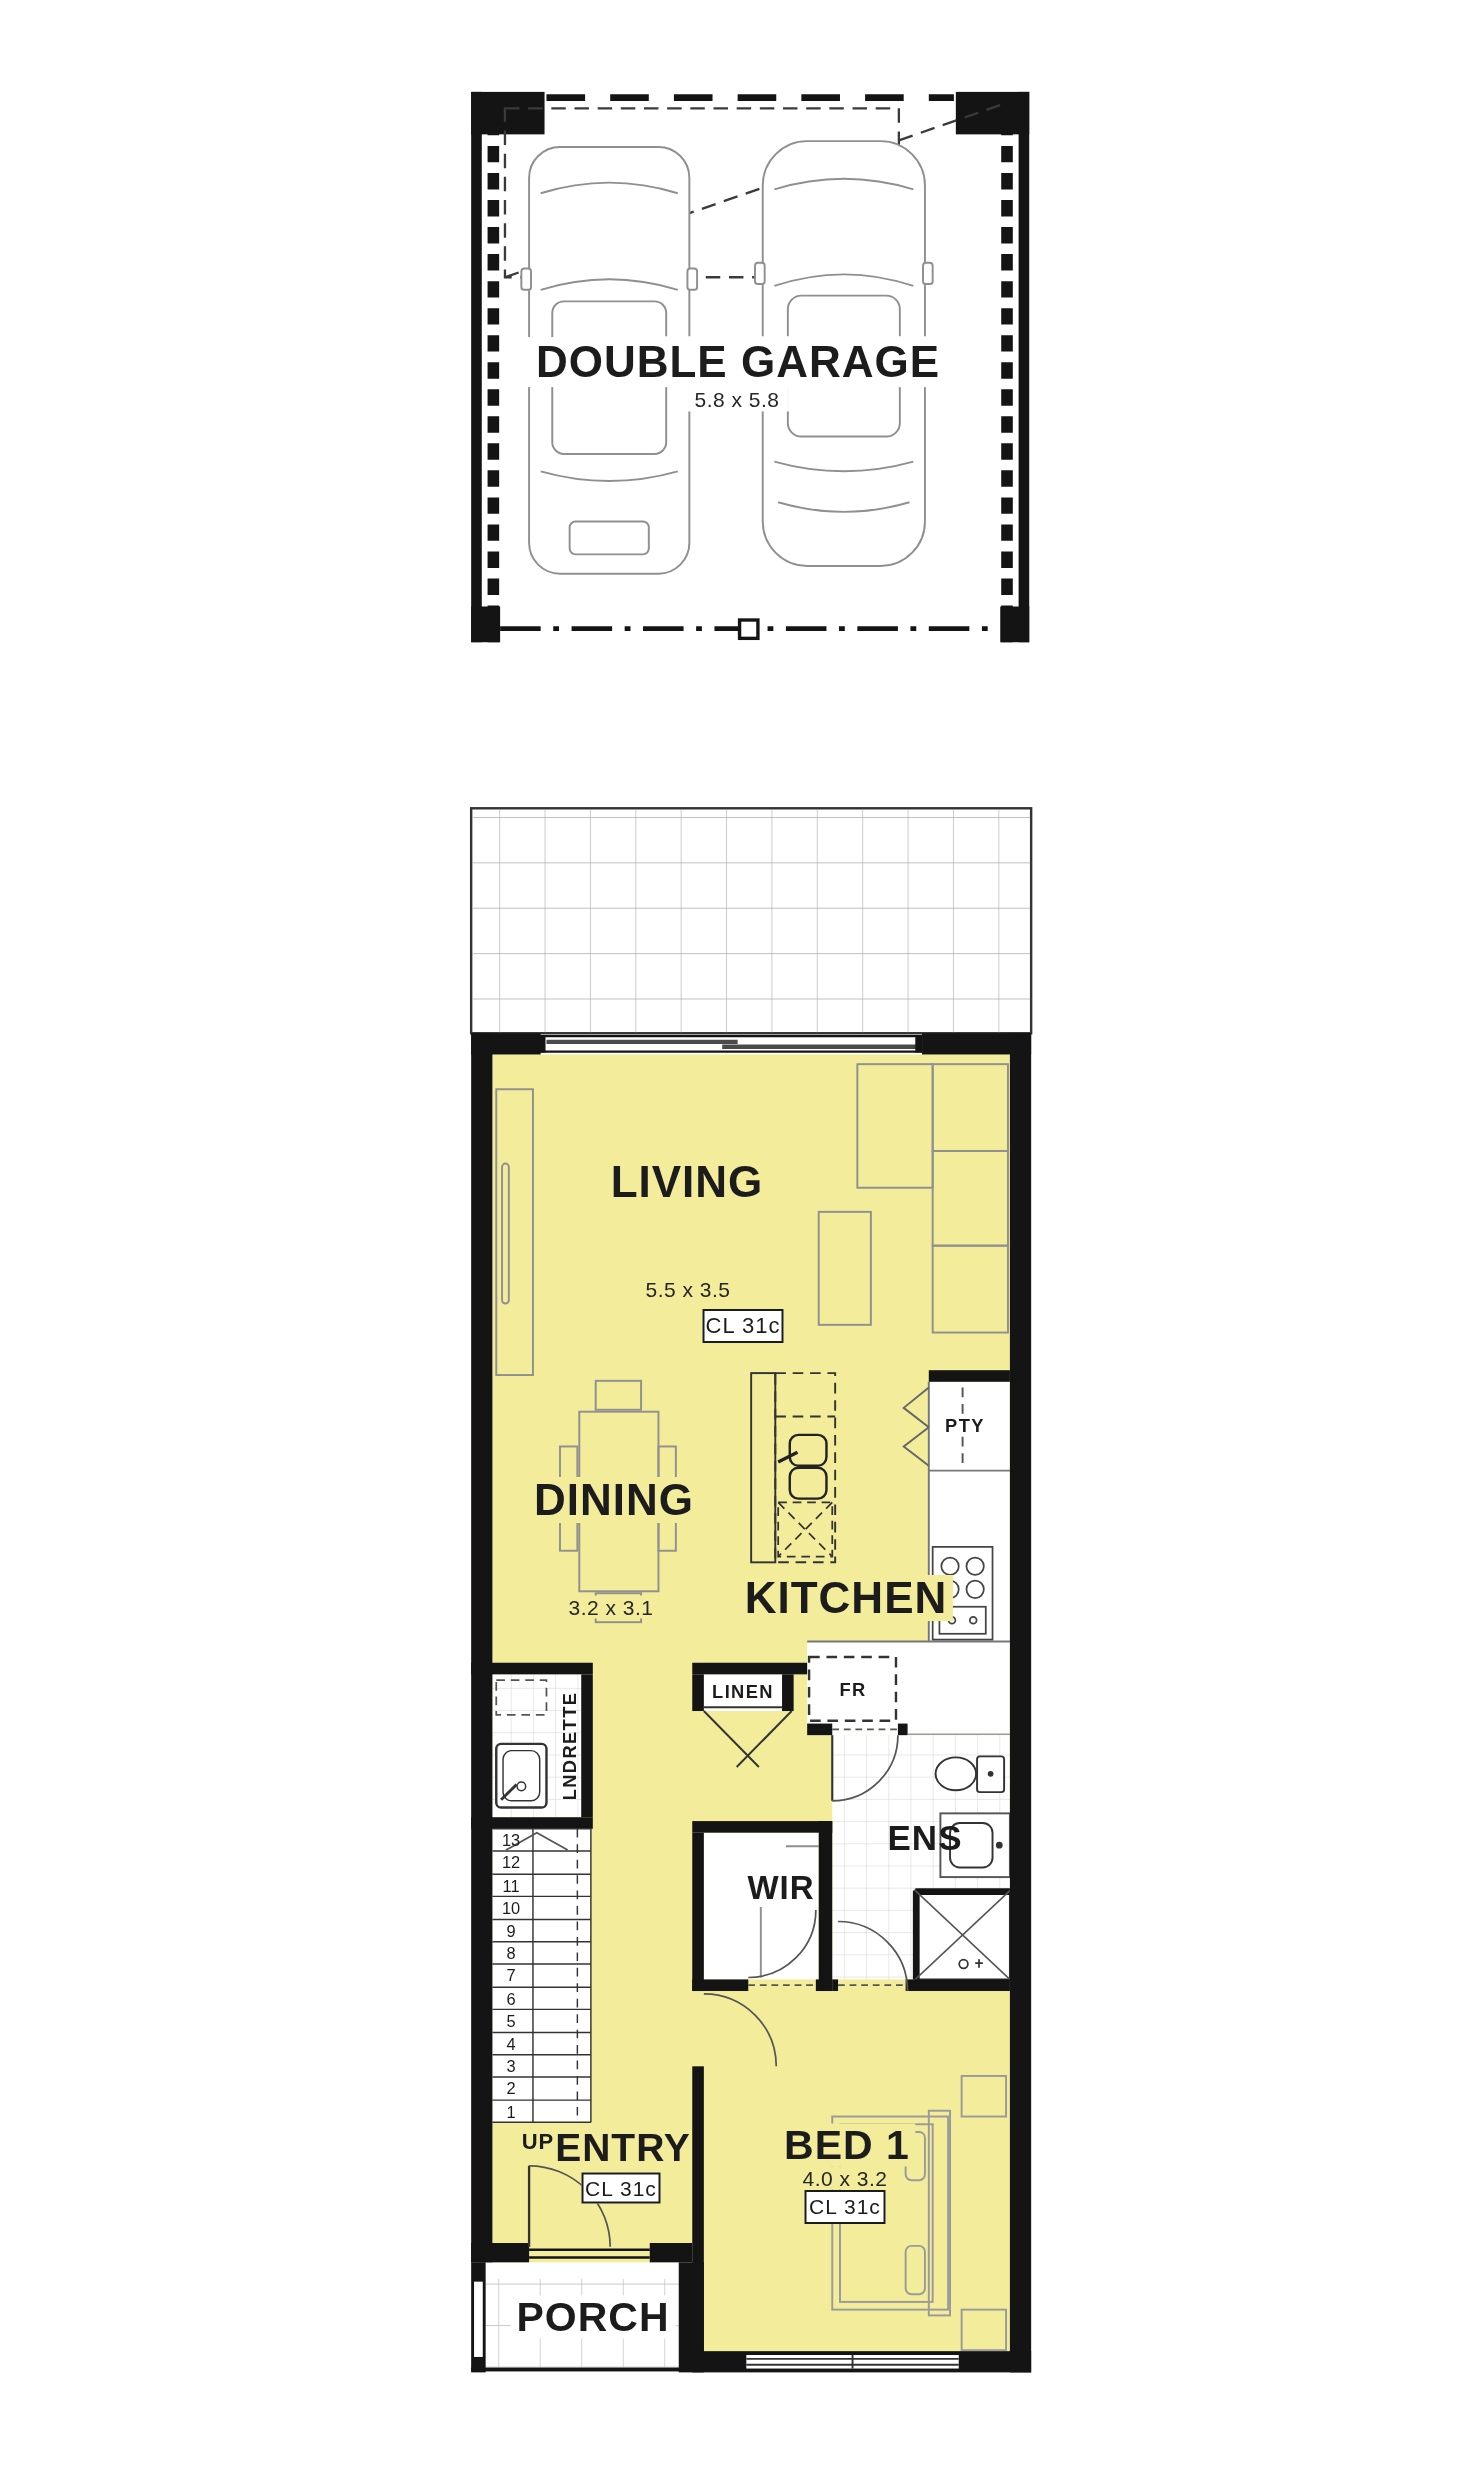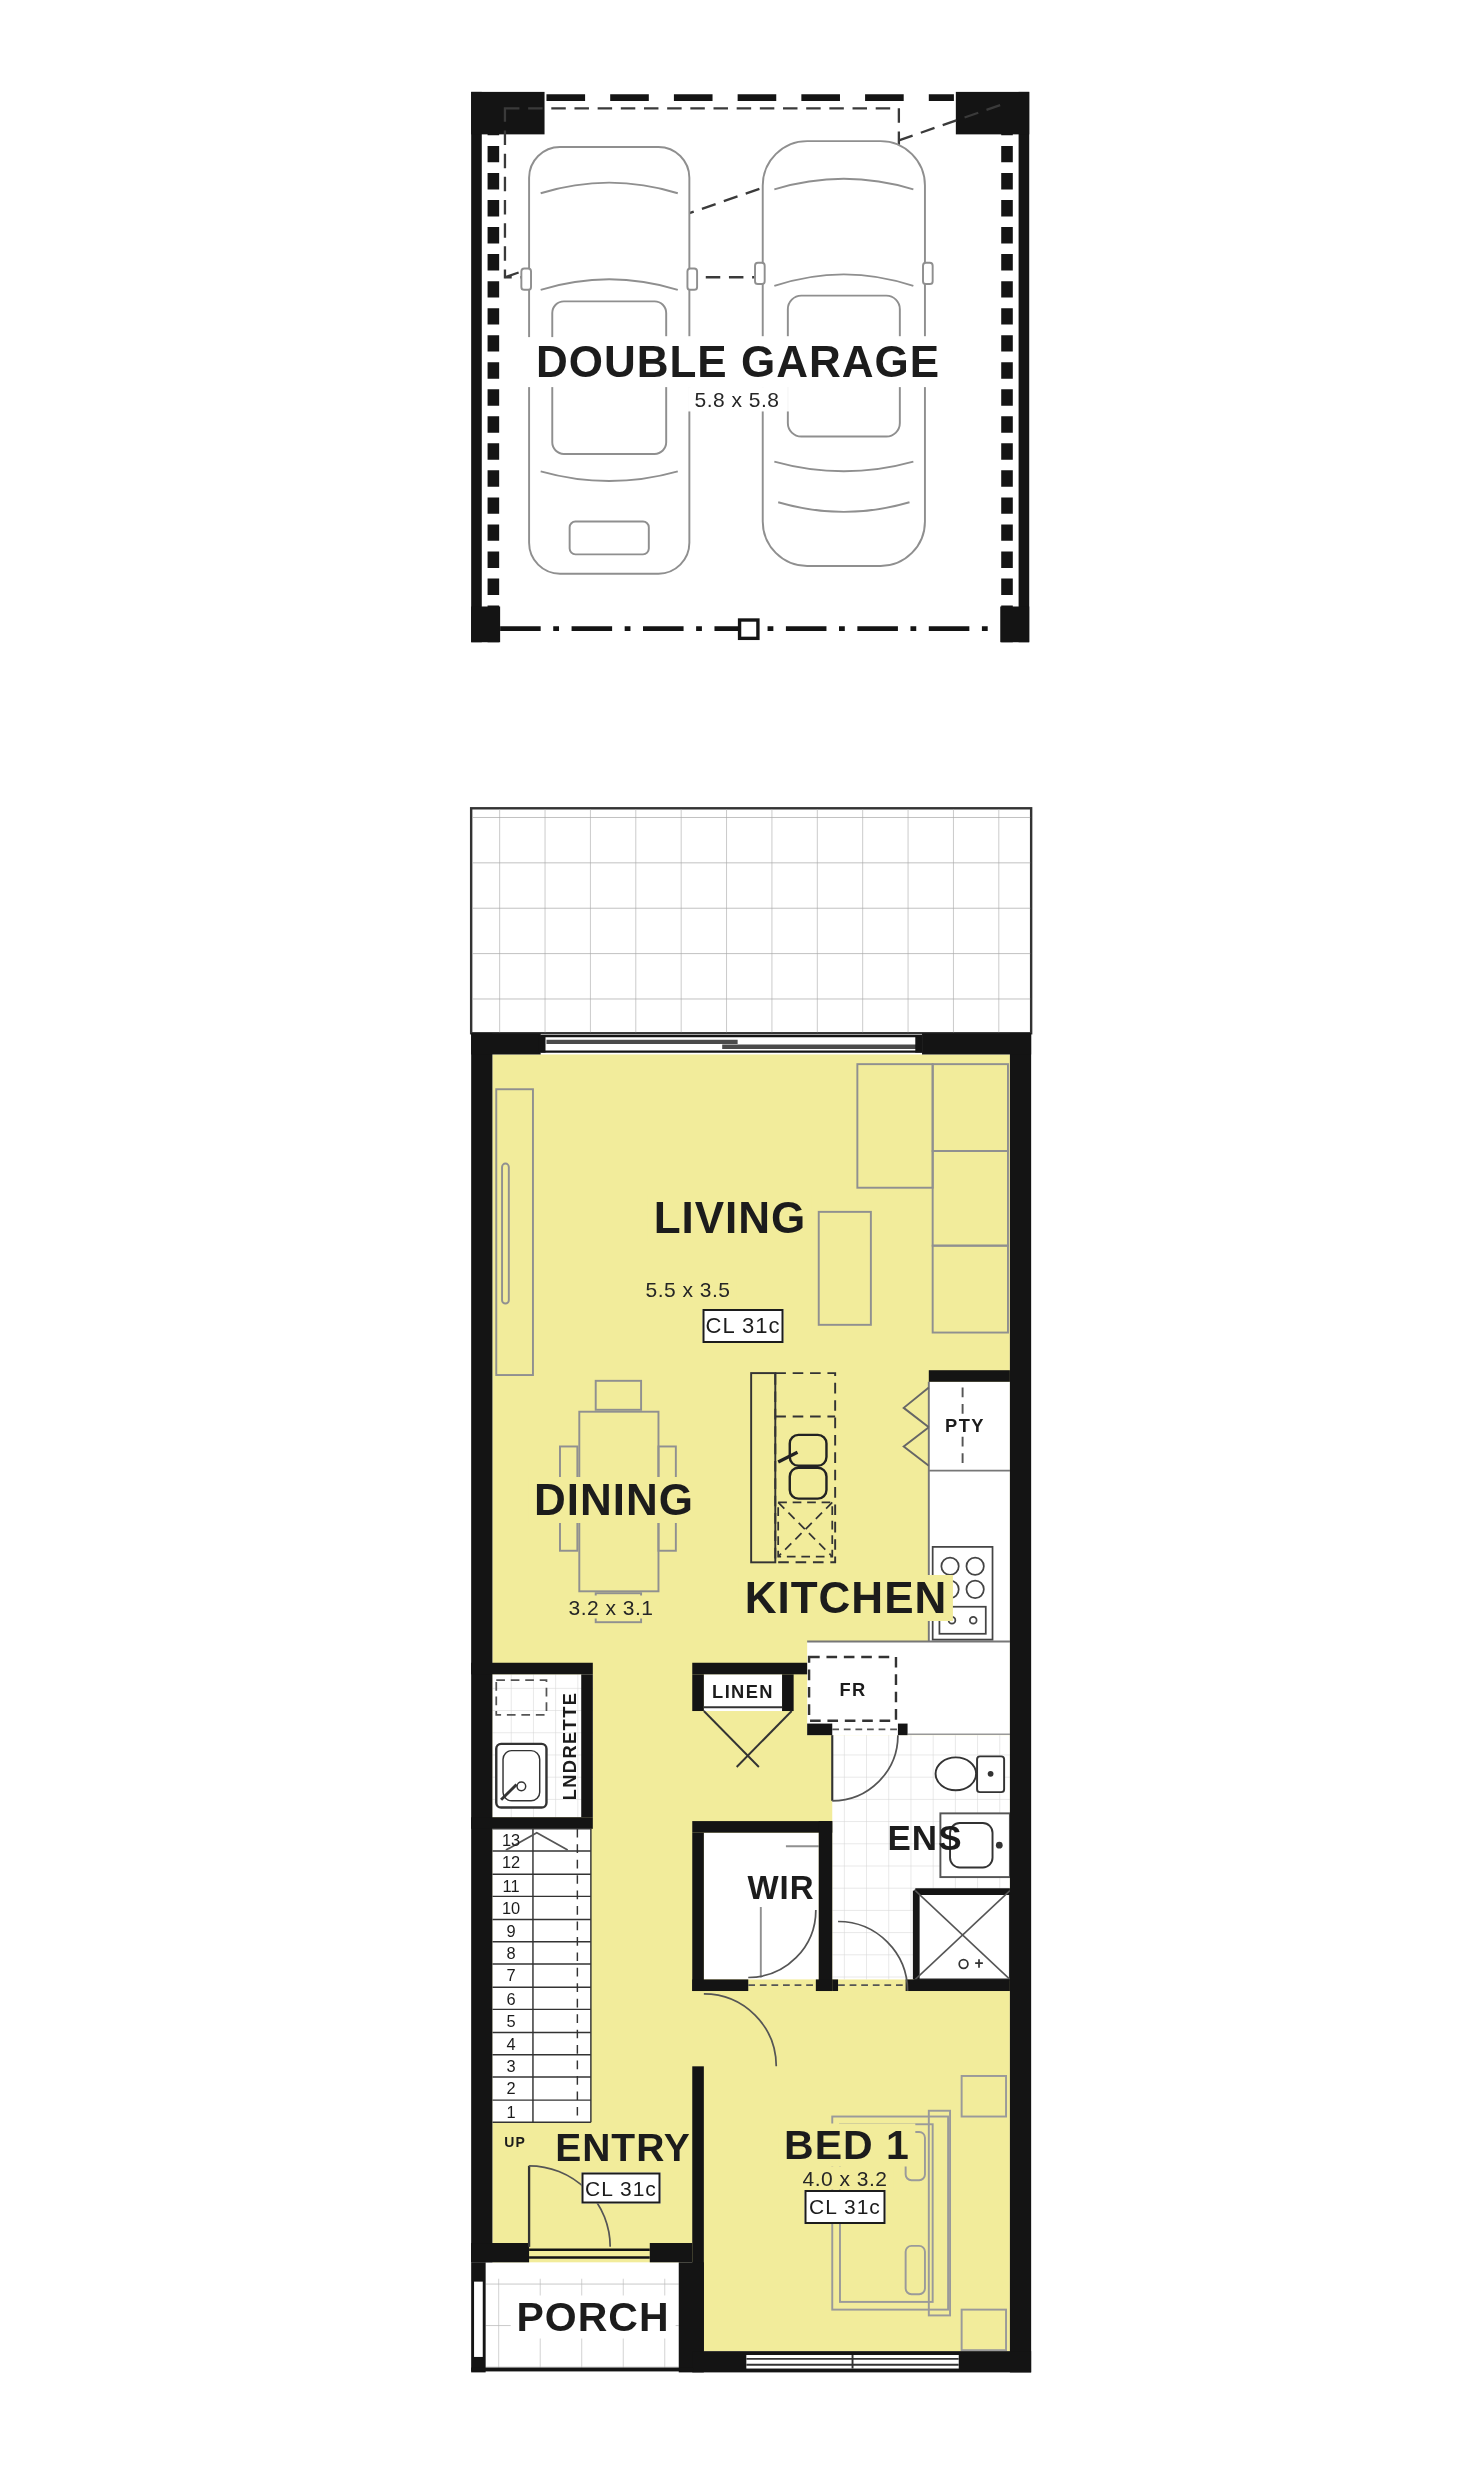--- a/index.html
+++ b/index.html
@@ -316,21 +316,21 @@
     </g>
     <line x1="598" y1="1894" x2="598" y2="2198" stroke="#333" stroke-width="1.5" stroke-dasharray="9 7"></line>
     <polyline points="524,1916 556,1898 588,1916" fill="none" stroke="#555" stroke-width="1.8"></polyline>
   </g>
 </svg>
 
 <div class="lbl room whitebg" style="left:738px;top:362px;">DOUBLE GARAGE</div>
 <div class="lbl dims whitebg" style="left:737px;top:399px;padding:1px 5.8px;">5.8 x 5.8</div>
 
 
-<div class="lbl room yellowbg" style="left:687px;top:1218px;margin-left:43px;">LIVING</div>
+<div class="lbl room yellowbg" style="left:687px;top:1182px;">LIVING</div>
 <div class="lbl dims yellowbg" style="left:688px;top:1289px;">5.5 x 3.5</div>
 <div class="clbox" style="left:743px;top:1326px;width:77px;height:30px;">CL 31c</div>
 
 <div class="lbl room yellowbg" style="left:614px;top:1500px;">DINING</div>
 <div class="lbl dims yellowbg" style="left:611px;top:1607px;">3.2 x 3.1</div>
 
 <div class="lbl room yellowbg" style="left:846px;top:1598px;">KITCHEN</div>
 <div class="lbl tiny" style="left:965px;top:1426px;background:#fff;">PTY</div>
 <div class="lbl tiny" style="left:743px;top:1692px;">LINEN</div>
 <div class="lbl tiny" style="left:853px;top:1690px;background:#fff;padding:0 3.9px;">FR</div>
@@ -347,21 +347,21 @@
 <div class="stairnum" style="left:511px;top:1931px;">9</div>
 <div class="stairnum" style="left:511px;top:1953px;">8</div>
 <div class="stairnum" style="left:511px;top:1975px;">7</div>
 <div class="stairnum" style="left:511px;top:1999px;">6</div>
 <div class="stairnum" style="left:511px;top:2021px;">5</div>
 <div class="stairnum" style="left:511px;top:2044px;">4</div>
 <div class="stairnum" style="left:511px;top:2066px;">3</div>
 <div class="stairnum" style="left:511px;top:2088px;">2</div>
 <div class="stairnum" style="left:511px;top:2112px;">1</div>
 
-<div class="lbl" style="left:515px;top:2142px;font-size:14px;">UP</div>
+<div class="lbl" style="left:538px;top:2142px;font-size:22px;">UP</div>
 <div class="lbl" style="left:623px;top:2147px;font-size:39px;">ENTRY</div>
 <div class="clbox" style="left:621px;top:2188px;width:75px;height:27px;font-size:21px;">CL 31c</div>
 
 <div class="lbl yellowbg" style="left:847px;top:2145px;font-size:41px;">BED 1</div>
 <div class="lbl dims yellowbg" style="left:845px;top:2178px;">4.0 x 3.2</div>
 <div class="clbox" style="left:845px;top:2207px;width:77px;height:30px;font-size:21px;">CL 31c</div>
 
 <div class="lbl whitebg" style="left:593px;top:2317px;font-size:41px;padding:1px 5.8px;">PORCH</div>
 
 </div>

